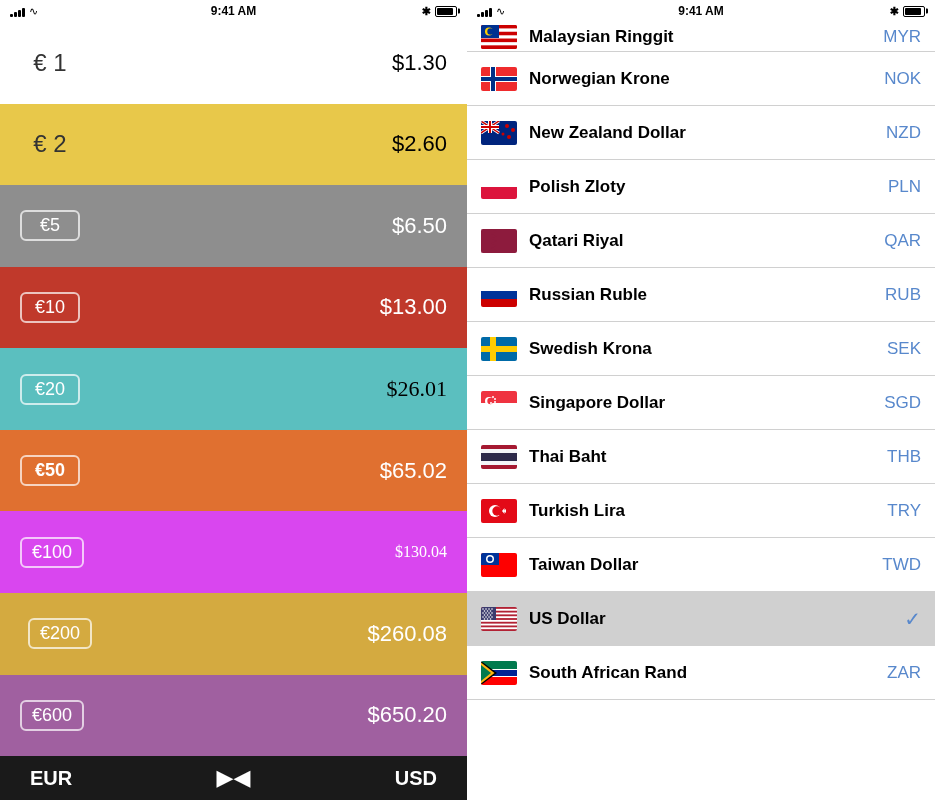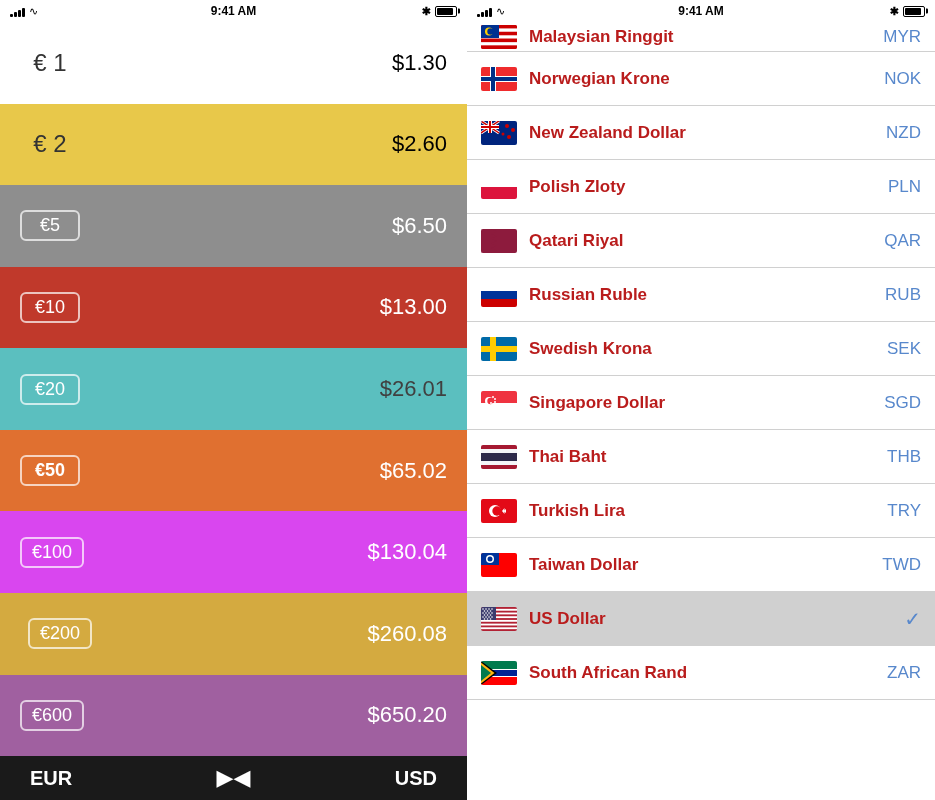--- a/index.html
+++ b/index.html
@@ -186,21 +186,21 @@
       margin-right: 12px;
       flex-shrink: 0;
       overflow: hidden;
       border-radius: 2px;
     }
 
     .currency-name {
       flex: 1;
       font-size: 17px;
       font-weight: 600;
-      color: #b91c1c;
+      color: #000000;
     }
 
     .currency-code {
       font-size: 17px;
       color: #5888cc;
       font-weight: 400;
       margin-left: 16px;
     }
 
     .currency-code.selected {
@@ -269,31 +269,31 @@
       <span class="value" style="color:#fff;font-size:22px;">$6.50</span>
     </div>
 
     <div class="currency-row row-red">
       <span class="denom-badge" style="border-color:rgba(255,255,255,0.7);">€10</span>
       <span class="value" style="color:#fff;font-size:22px;">$13.00</span>
     </div>
 
     <div class="currency-row row-teal">
       <span class="denom-badge" style="border-color:rgba(255,255,255,0.7);">€20</span>
-      <span class="value" style="color:#404040;font-size:22px;">$26.01</span>
+      <span class="value" style="color:#000000;font-size:22px;font-family:Liberation Serif, serif;">$26.01</span>
     </div>
 
     <div class="currency-row row-orange">
       <span class="denom-badge" style="border-color:rgba(255,255,255,0.7);font-weight:bold;">€50</span>
       <span class="value" style="color:#fff;font-size:22px;">$65.02</span>
     </div>
 
     <div class="currency-row row-green">
       <span class="denom-badge" style="border-color:rgba(255,255,255,0.7);">€100</span>
-      <span class="value" style="color:#fff;font-size:22px;">$130.04</span>
+      <span class="value" style="color:#fff;font-size:16px;font-family:Liberation Serif, serif;">$130.04</span>
     </div>
 
     <div class="currency-row row-gold">
       <span class="denom-badge" style="border-color:rgba(255,255,255,0.7);">€200</span>
       <span class="value" style="color:#fff;font-size:22px;">$260.08</span>
     </div>
 
     <div class="currency-row row-purple">
       <span class="denom-badge" style="border-color:rgba(255,255,255,0.7);">€600</span>
       <span class="value" style="color:#fff;font-size:22px;">$650.20</span>

